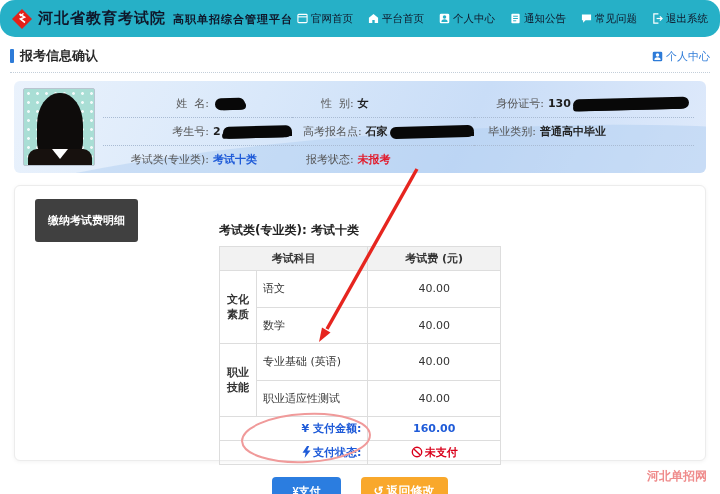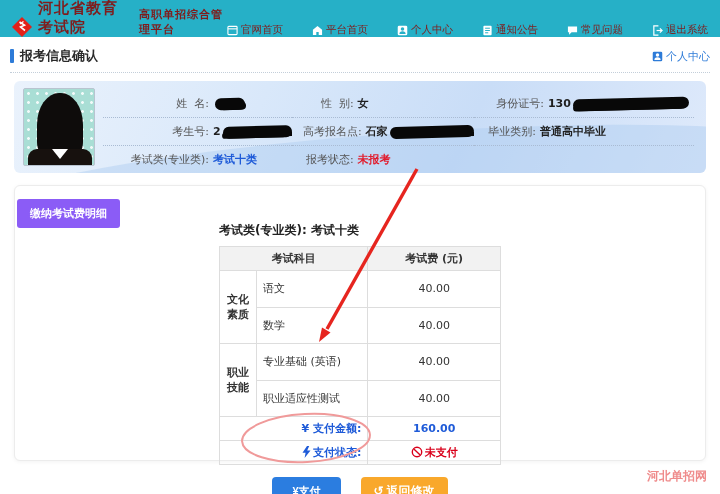--- a/index.html
+++ b/index.html
@@ -2,25 +2,25 @@
 <html><head>
 <meta charset="utf-8">
 <style>
   * { box-sizing: border-box; margin: 0; padding: 0; }
   html,body { width:720px; height:494px; }
   body {
     font-family: "DejaVu Sans", "Liberation Sans", sans-serif;
     background:#fff; position:relative; overflow:hidden; color:#333;
   }
   
-  .topbar { height:37px; background:#26b0c7; display:flex; align-items:flex-end; padding:0 12px; color:#7f1d1d; }
+  .topbar { height:37px; background:#26b0c7; display:flex; align-items:center; padding:0 12px; color:#0f172a;border-radius:15px; }
   .logo { width:20px; height:20px; margin-right:6px; flex:0 0 auto; }
   .org-name { font-size:15px; font-weight:bold; letter-spacing:1px; }
   .platform-name { font-size:11px; font-weight:bold; margin-left:7px; margin-top:2px; letter-spacing:1px;}
-  .nav { margin-left:auto; display:flex; gap:29px; font-size:10.5px; }
+  .nav { margin-left:auto; display:flex; gap:15px; font-size:10.5px; }
   .nav-item { display:flex; align-items:center; gap:3px; cursor:pointer; white-space:nowrap; }
   .nav-item svg { display:block; }
   
   .section-head { display:flex; align-items:center; height:22px; margin:8px 10px 0; }
   .sec-bar { width:4px; height:14px; background:#2d7bd8; margin-right:6px; border-radius:1px; }
   .sec-title { font-size:13px; font-weight:bold; color:#2a2a2a; }
   .pc-link { margin-left:auto; color:#2d7bd8; font-size:11px; display:flex; align-items:center; gap:3px; cursor:pointer; }
   .dotted-sep { border-bottom:1px dotted #c3ced9; margin:5px 10px 0; }
   
   .info-card { margin:8px 14px 0; height:92px; border-radius:6px; position:relative; overflow:hidden;
@@ -48,22 +48,22 @@
   .v-blue { color:#1f5bd8; } .v-red { color:#e11d2e; }
   .scribble { display:inline-block; height:12px; background:#080808; border-radius:6px; vertical-align:middle;
     transform:rotate(-1.5deg); }
   .scr-name { width:30px; margin-left:2px; box-shadow:3px 2px 0 -2px #080808; }
   .scr-cand { width:132px; margin-left:2px; box-shadow:-4px 3px 0 -3px #080808, 30px 3px 0 -4px #080808; }
   .scr-id   { width:116px; margin-left:2px; box-shadow:-3px 3px 0 -3px #080808; }
   .scr-reg  { width:122px; margin-left:2px; box-shadow:20px 3px 0 -4px #080808; }
   
   .main-card { margin:12px 14px 0; height:276px; background:#fff; border:1px solid #ececec; border-radius:6px;
     box-shadow:0 1px 4px rgba(0,0,0,.05); position:relative; }
-  .fee-detail-btn { position:absolute; left:2px; top:13px; background:#8b5cf6; color:#fff; font-size:11px;
-    font-weight:bold; padding:7px 13px; border:none; border-radius:3px; cursor:pointer; }
+  .fee-detail-btn { position:absolute; left:20px; top:13px; background:#404040; color:#fff; font-size:11px;
+    font-weight:bold; padding:14px 13px; border:none; border-radius:3px; cursor:pointer; }
   .center-col { width:282px; margin:0 auto; padding-top:36px; }
   .tbl-title { font-size:12px; font-weight:bold; color:#222; margin-bottom:7px; }
   table.fee { width:100%; border-collapse:collapse; font-size:11px; color:#333; }
   .fee th, .fee td { border:1px solid #ddd; padding:4px 6px; height:24px; text-align:center; }
   .fee thead th { background:#f2f2f2; font-weight:bold; }
   .fee td.group { font-weight:bold; width:37px; padding:21px 3px; }
   .fee td.subject { text-align:left; width:112px; }
   .fee td.feeval { width:133px; }
   .fee td.sum-label { text-align:right; color:#1f5bd8; font-weight:bold; }
   .fee td.sum-value { color:#1f5bd8; font-weight:bold; }

